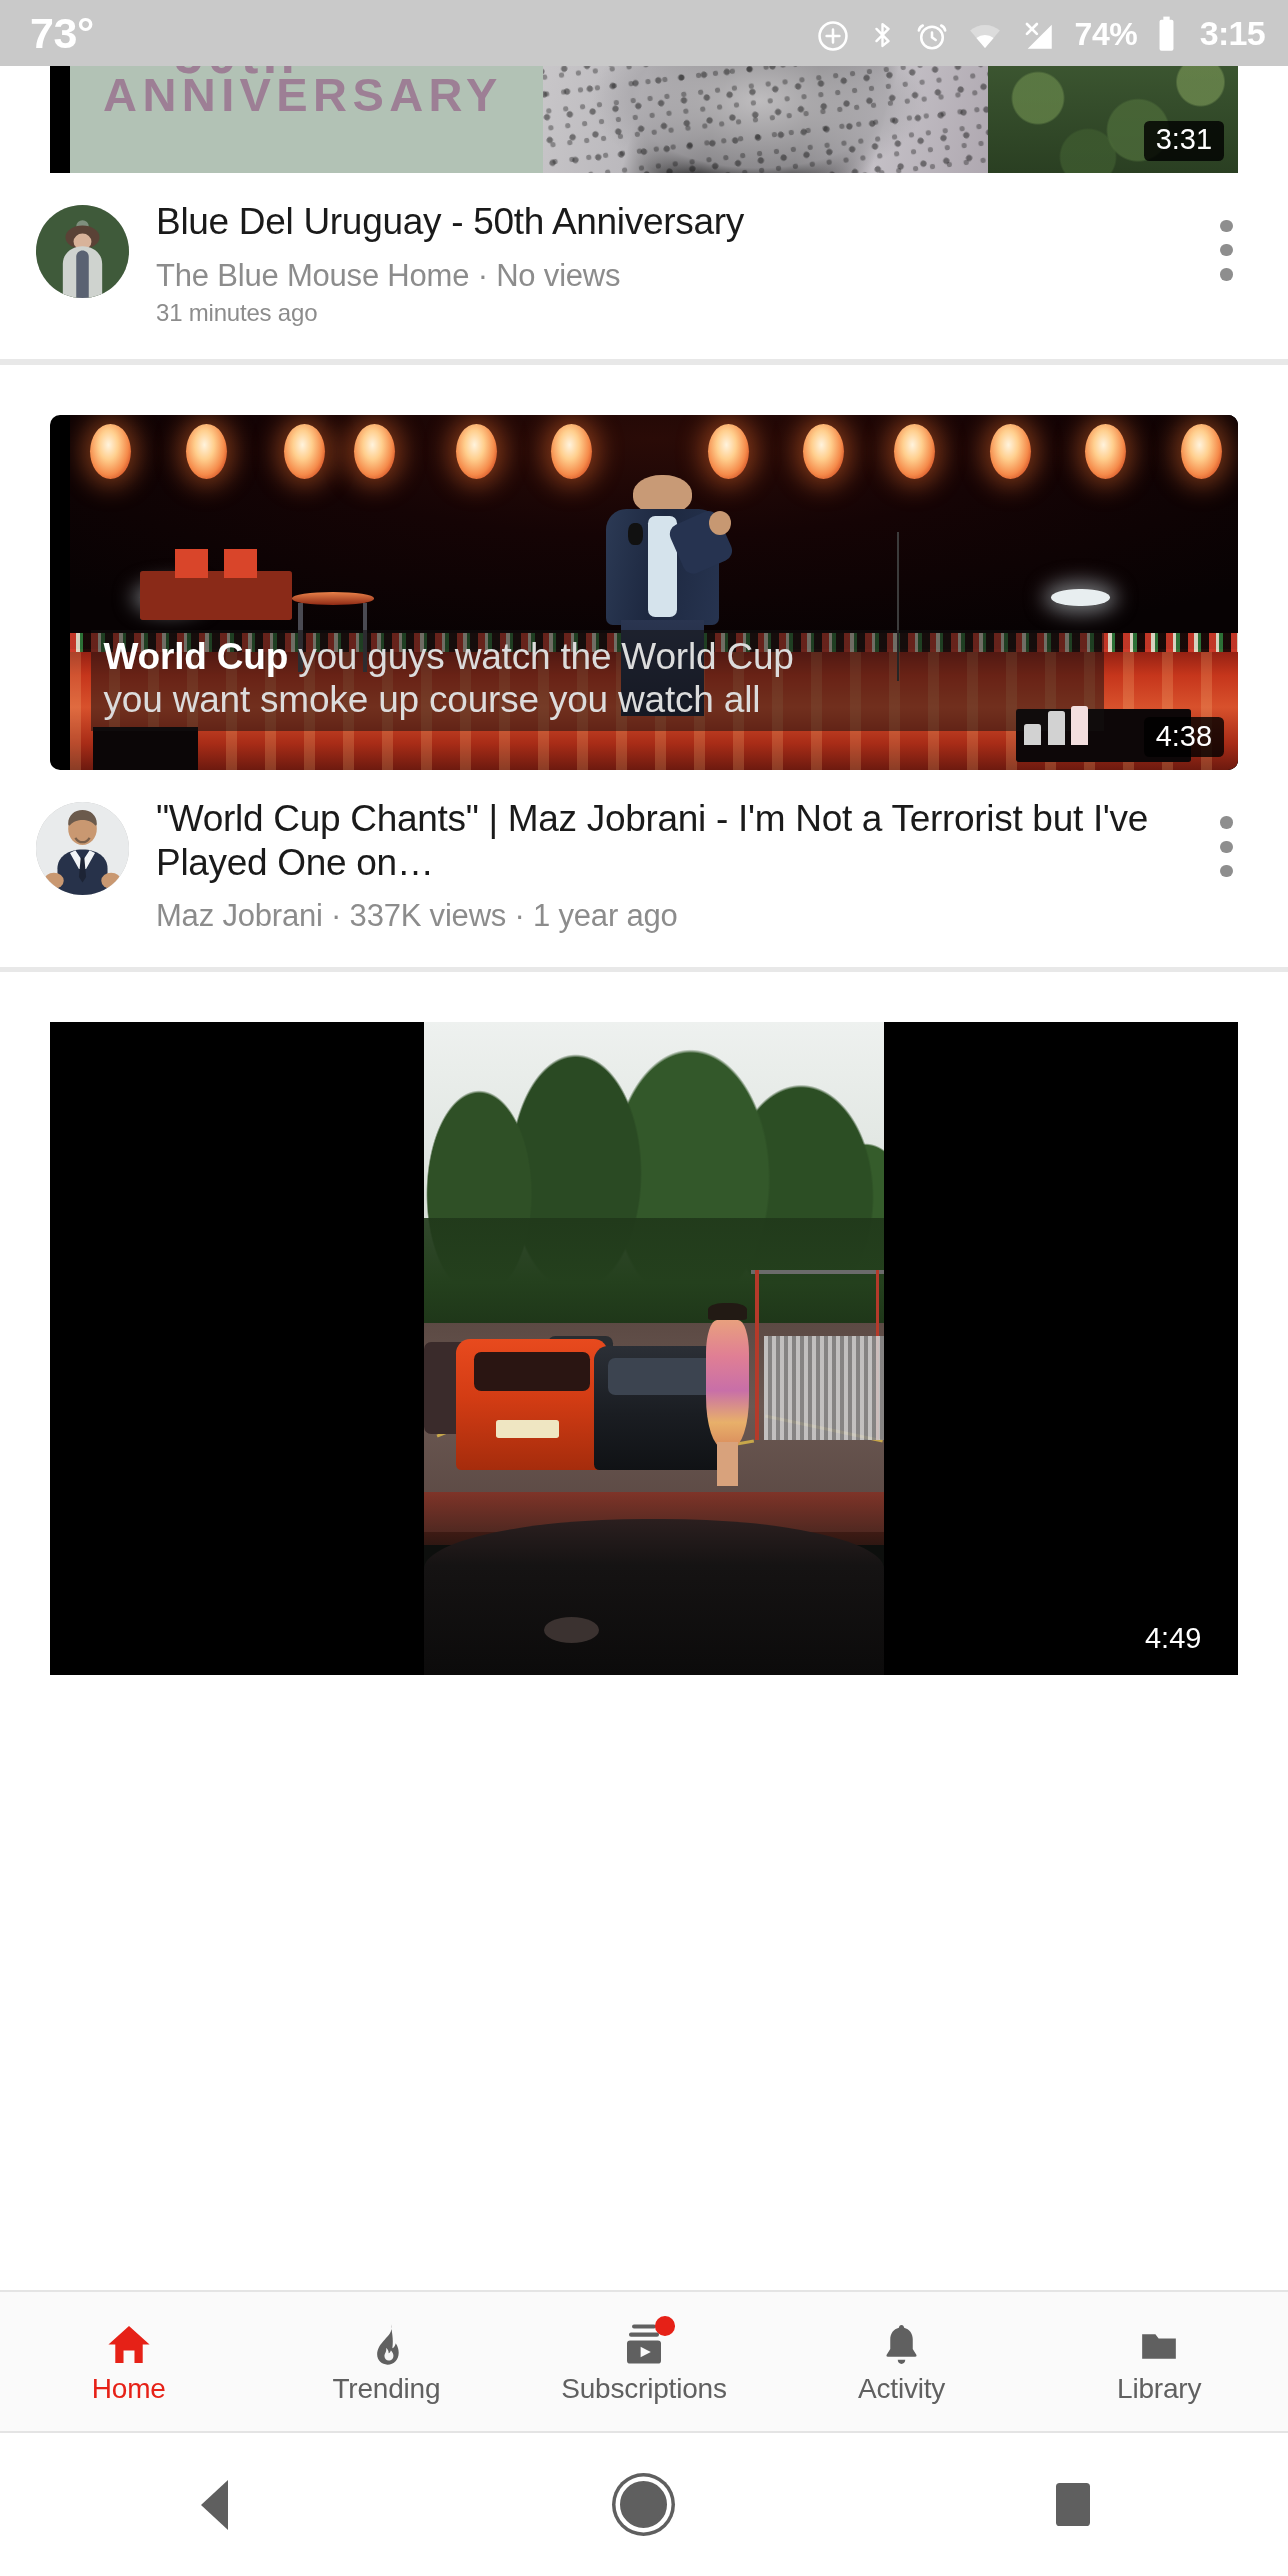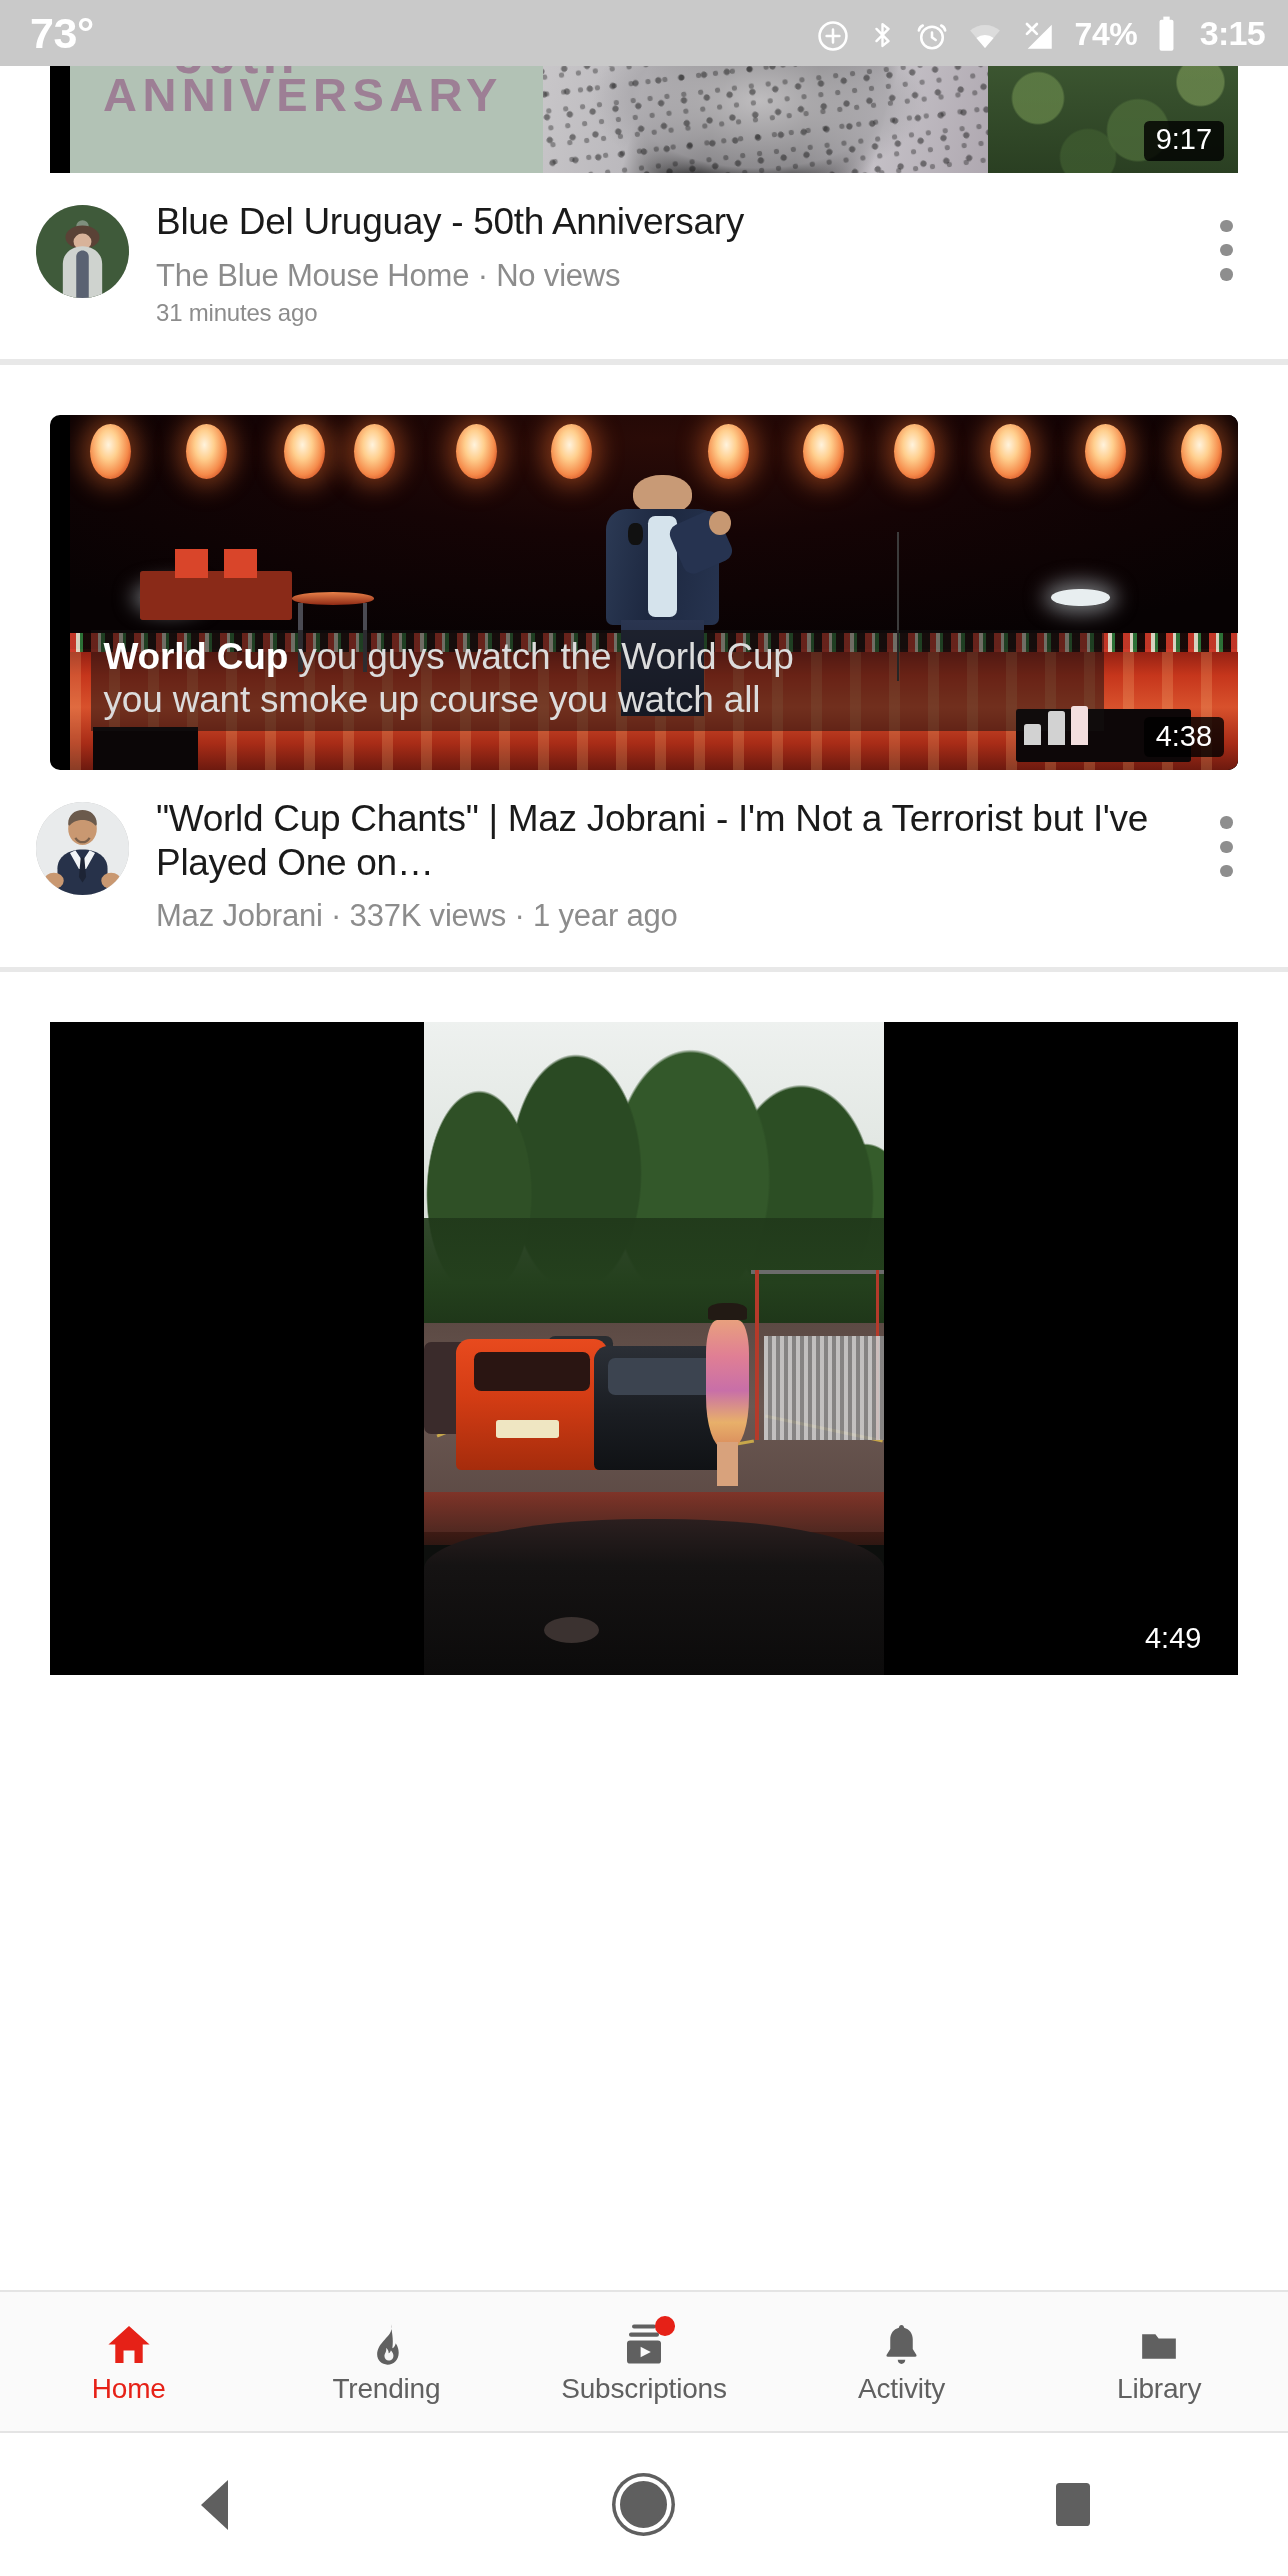--- a/index.html
+++ b/index.html
@@ -453,21 +453,21 @@
             <div class="t1-50th">50th</div>
             <div class="t1-anniv">ANNIVERSARY</div>
           </div>
           <div class="t1-right">
             <div class="t1-darkleft"></div>
             <div class="t1-person"></div>
             <div class="t1-knit"></div>
             <div class="t1-foliage"></div>
           </div>
         </div>
-        <div class="duration">9:17</div>
+        <div class="duration">3:31</div>
       </div>
 
       <div class="meta">
         <div class="avatar">
           <svg width="93" height="93" viewBox="0 0 104 104">
             <rect width="104" height="104" fill="#3f5a3a"></rect>
             <circle cx="52" cy="24" r="7" fill="#7f8f7e"></circle>
             <ellipse cx="52" cy="36" rx="19" ry="13" fill="#5a4236"></ellipse>
             <ellipse cx="52" cy="41" rx="10" ry="9" fill="#d8b39a"></ellipse>
             <path d="M30 104V66c0-12 10-20 22-20s22 8 22 20v38Z" fill="#cfd3cf"></path>

